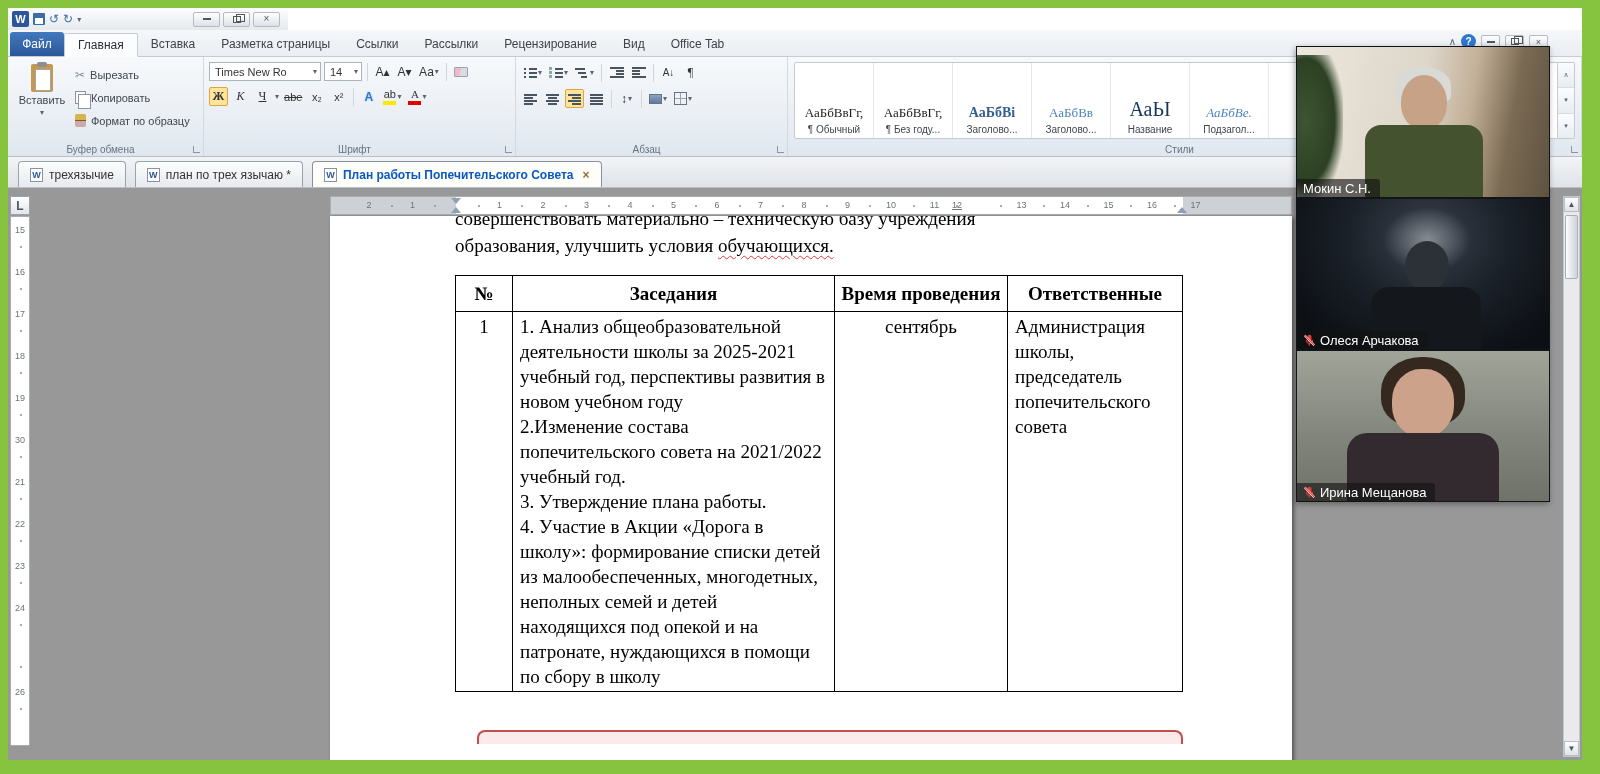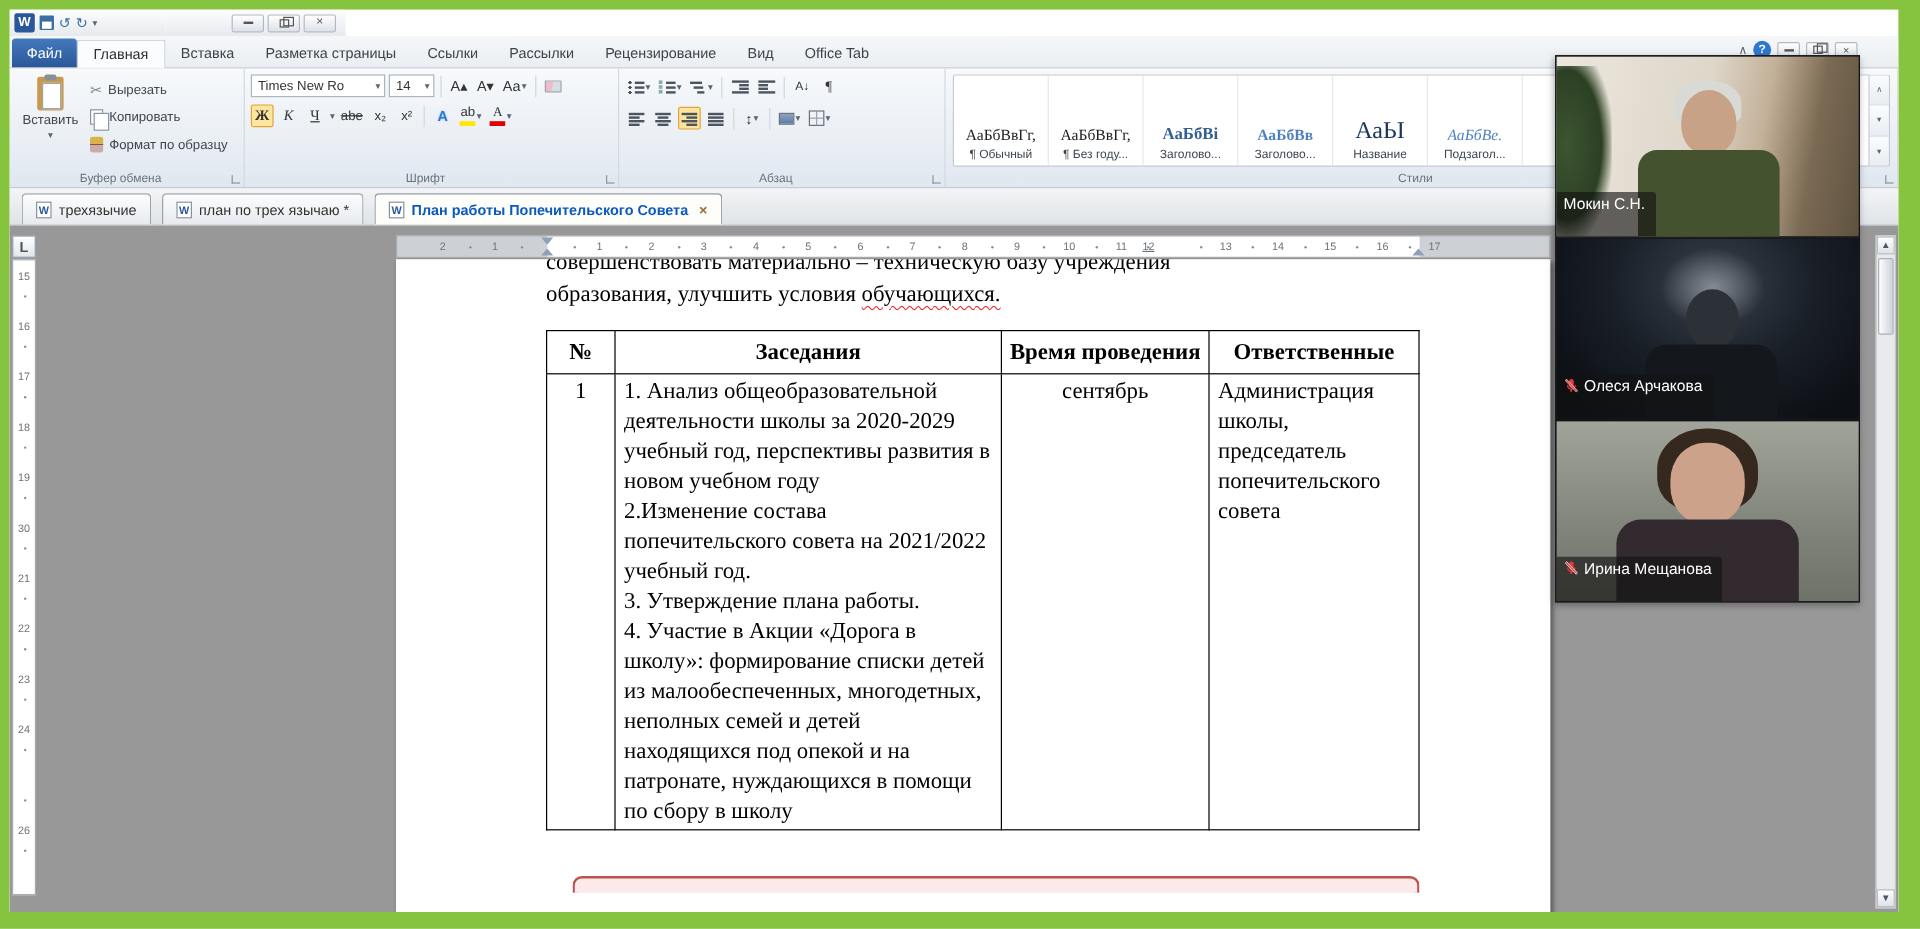--- a/index.html
+++ b/index.html
@@ -88,21 +88,21 @@
   .ic-borders{width:13px;height:13px;border:1px solid #68737f;background-image:linear-gradient(#9aa4ae,#9aa4ae),linear-gradient(#9aa4ae,#9aa4ae);background-size:100% 1px,1px 100%;background-position:center,center;background-repeat:no-repeat}
   .ic-shade{width:13px;height:10px;background:linear-gradient(#8fa3c0,#5c7aa6);border:1px solid #68737f}
 
   
   .g-styles{flex:1;min-width:0}
   .styles-wrap{display:flex;flex:1;margin:2px 1px}
   .styles-gallery{flex:1;display:flex;background:#fff;border:1px solid #c3cad2;border-radius:2px 0 0 2px;overflow:hidden}
   .style-cell{width:79px;flex:0 0 auto;border-right:1px solid #e4e8ec;display:flex;flex-direction:column;align-items:center;justify-content:flex-end;padding:4px 2px 3px;gap:3px}
   .style-prev{font-family:"Liberation Serif",serif;font-size:13px;color:#1d1d1d;white-space:nowrap;overflow:hidden;max-width:76px}
   .prev-h1{color:#365f91;font-weight:bold;font-size:14px}
-  .prev-h2{color:#4f81bd;font-weight:bold;font-size:13px}
+  .prev-h2{color:#4f81bd;font-weight:normal;font-size:13px}
   .prev-title{color:#17365d;font-size:20px}
   .prev-sub{color:#4f81bd;font-style:italic}
   .style-lbl{font-size:10px;color:#3e4650;white-space:nowrap;overflow:hidden;max-width:76px}
   .gallery-arrows{width:17px;display:flex;flex-direction:column;border:1px solid #c3cad2;border-left:none;border-radius:0 2px 2px 0;overflow:hidden}
   .ga-btn{flex:1;display:flex;align-items:center;justify-content:center;font-size:7px;color:#5a6675;background:linear-gradient(#fbfcfd,#e8edf1);border-bottom:1px solid #d5dbe1}
   .ga-btn:last-child{border-bottom:none}
 
   
   .doctabs{height:31px;background:linear-gradient(#f3f4f6,#dfe3e7);border-bottom:1px solid #b9bfc6;display:flex;align-items:flex-end;gap:9px;padding-left:10px;flex:0 0 auto}
   .dtab{height:26px;display:flex;align-items:center;gap:6px;padding:0 11px;border:1px solid #9aa3ad;border-bottom:none;border-radius:4px 4px 0 0;background:linear-gradient(#fcfdfd,#e7eaee);font-size:12px;color:#333;white-space:nowrap}
@@ -144,21 +144,21 @@
   .sb-btn{position:absolute;left:0;width:15px;height:15px;display:flex;align-items:center;justify-content:center;font-size:8px;color:#4a5560;background:linear-gradient(#fdfdfd,#dfe3e7);border:1px solid #b8bec4}
   .sb-up{top:0}
   .sb-down{bottom:0}
   .sb-thumb{position:absolute;left:1px;top:18px;width:13px;height:64px;background:linear-gradient(90deg,#fdfdfd,#ccd3da);border:1px solid #a7afb7;border-radius:2px}
 
   
   .videos{position:absolute;left:1296px;top:46px;width:254px;z-index:9;display:flex;flex-direction:column;box-shadow:-1px 2px 6px rgba(0,0,0,.35)}
   .vtile{position:relative;height:152px;overflow:hidden;border:1px solid #121419;background:#222}
   .vt-bg{position:absolute;inset:0}
   .hair,.head,.torso,.plant,.glow{position:absolute}
-  .vname{position:absolute;left:0;bottom:0;display:flex;align-items:center;gap:4px;background:rgba(18,18,18,.62);color:#fff;font-size:13px;padding:2px 9px 20px 6px;border-radius:0 3px 0 0}
+  .vname{position:absolute;left:0;bottom:0;display:flex;align-items:center;gap:4px;background:rgba(18,18,18,.62);color:#fff;font-size:13px;padding:2px 9px 1px 6px;border-radius:0 3px 0 0}
   .mic{display:flex;align-items:center}
 
   .t0 .vt-bg{background:linear-gradient(100deg,#ece7dd 0%,#ddd6c9 48%,#c3b098 66%,#7b6a53 82%,#5e5240 100%)}
   .t0 .plant{left:-16px;top:8px;width:62px;height:146px;background:radial-gradient(ellipse at 40% 45%,#3d5531 0%,#2c4023 55%,rgba(44,64,35,0) 75%)}
   .t0 .hair{left:98px;top:20px;width:56px;height:36px;background:#d9d9d5;border-radius:50% 50% 20% 20%}
   .t0 .head{left:104px;top:28px;width:46px;height:54px;background:#c8a287;border-radius:50% 50% 45% 45%}
   .t0 .torso{left:68px;top:78px;width:118px;height:76px;background:#45522f;border-radius:16px 16px 0 0}
 
   .t1 .vt-bg{background:linear-gradient(#e1e0dd,#bdbcb8)}
   .t1 .hair{left:56px;top:-8px;width:140px;height:130px;background:#473129;border-radius:48%}
@@ -514,21 +514,21 @@
           <tbody>
               <tr>
             <th>№</th>
             <th>Заседания</th>
             <th>Время проведения</th>
             <th>Ответственные</th>
           </tr>
           <tr>
             <td class="td-num">1</td>
             <td>
-              <p class="cellp">1. Анализ общеобразовательной деятельности школы за 2020-2029 учебный год, перспективы развития в новом учебном году</p>
+              <p class="cellp">1. Анализ общеобразовательной деятельности школы за 2025-2021 учебный год, перспективы развития в новом учебном году</p>
               <p class="cellp">2.Изменение состава попечительского совета на 2021/2022 учебный год.</p>
               <p class="cellp">3. Утверждение плана работы.</p>
               <p class="cellp">4. Участие в Акции «Дорога в школу»: формирование списки детей из малообеспеченных, многодетных, неполных семей и детей находящихся под опекой и на патронате, нуждающихся в помощи по сбору в школу</p>
             </td>
             <td class="td-time">сентябрь</td>
             <td>Администрация школы, председатель попечительского совета</td>
           </tr>
         </tbody>
           </table>
 

